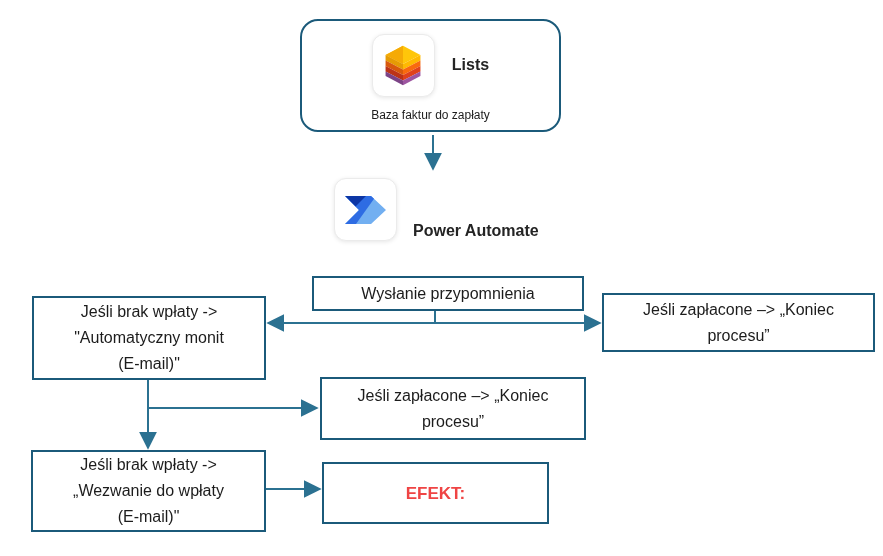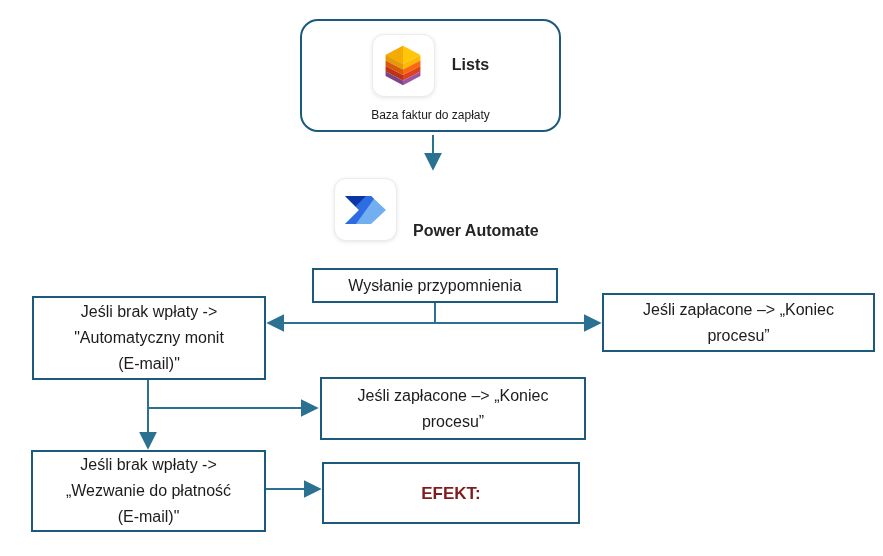--- a/index.html
+++ b/index.html
@@ -18,26 +18,26 @@
   .top-box{left:300px;top:19px;width:261px;height:113px;justify-content:flex-start;padding-top:12px;}
   .app-row{display:flex;flex-direction:row;align-items:center;gap:17px;height:64px;}
   .app-card{
     width:63px;height:63px;background:#fff;border:1px solid #ebebeb;border-radius:12px;
     box-shadow:0 1px 4px rgba(0,0,0,.10);display:flex;align-items:center;justify-content:center;
     box-sizing:border-box;
   }
   .app-label{font-weight:600;font-size:16px;color:#242424;line-height:20px;}
   .top-box .big-label{margin-top:7px;font-size:12px;line-height:22px;}
   .pa-row{position:absolute;left:322px;top:178px;display:flex;align-items:flex-end;gap:16px;margin-left:12px;}
-  .b-reminder{left:312px;top:268px;width:246px;height:35px;}
+  .b-reminder{left:312px;top:276px;width:272px;height:35px;}
   .b-monit{left:32px;top:296px;width:234px;height:84px;}
   .b-paid-right{left:602px;top:293px;width:273px;height:59px;}
   .b-paid-mid{left:320px;top:377px;width:266px;height:63px;}
   .b-demand{left:31px;top:450px;width:235px;height:82px;}
-  .b-effect{left:322px;top:462px;width:258px;height:62px;font-weight:700;font-size:17px;line-height:27px;color:#7f1d1d;}
+  .b-effect{left:322px;top:462px;width:227px;height:62px;font-weight:700;font-size:17px;line-height:27px;color:#ef4444;}
   .ln{width:100%;}
 </style>
 </head>
 <body>
 
 <div class="canvas">
 
   <svg class="connectors" viewBox="0 0 883 556">
     <defs>
       <marker id="ah" viewBox="0 0 10 10" refX="8.5" refY="5" markerWidth="9" markerHeight="9" orient="auto">
@@ -109,21 +109,21 @@
     <div class="ln">procesu”</div>
   </div>
 
   <div class="node b-paid-mid">
     <div class="ln">Jeśli zapłacone –&gt; „Koniec</div>
     <div class="ln">procesu”</div>
   </div>
 
   <div class="node b-demand">
     <div class="ln">Jeśli brak wpłaty -&gt;</div>
-    <div class="ln">„Wezwanie do płatność</div>
+    <div class="ln">„Wezwanie do wpłaty</div>
     <div class="ln">(E-mail)"</div>
   </div>
 
   <div class="node b-effect">
     <div class="ln">EFEKT:</div>
   </div>
 
 </div>
 
 </body></html>

